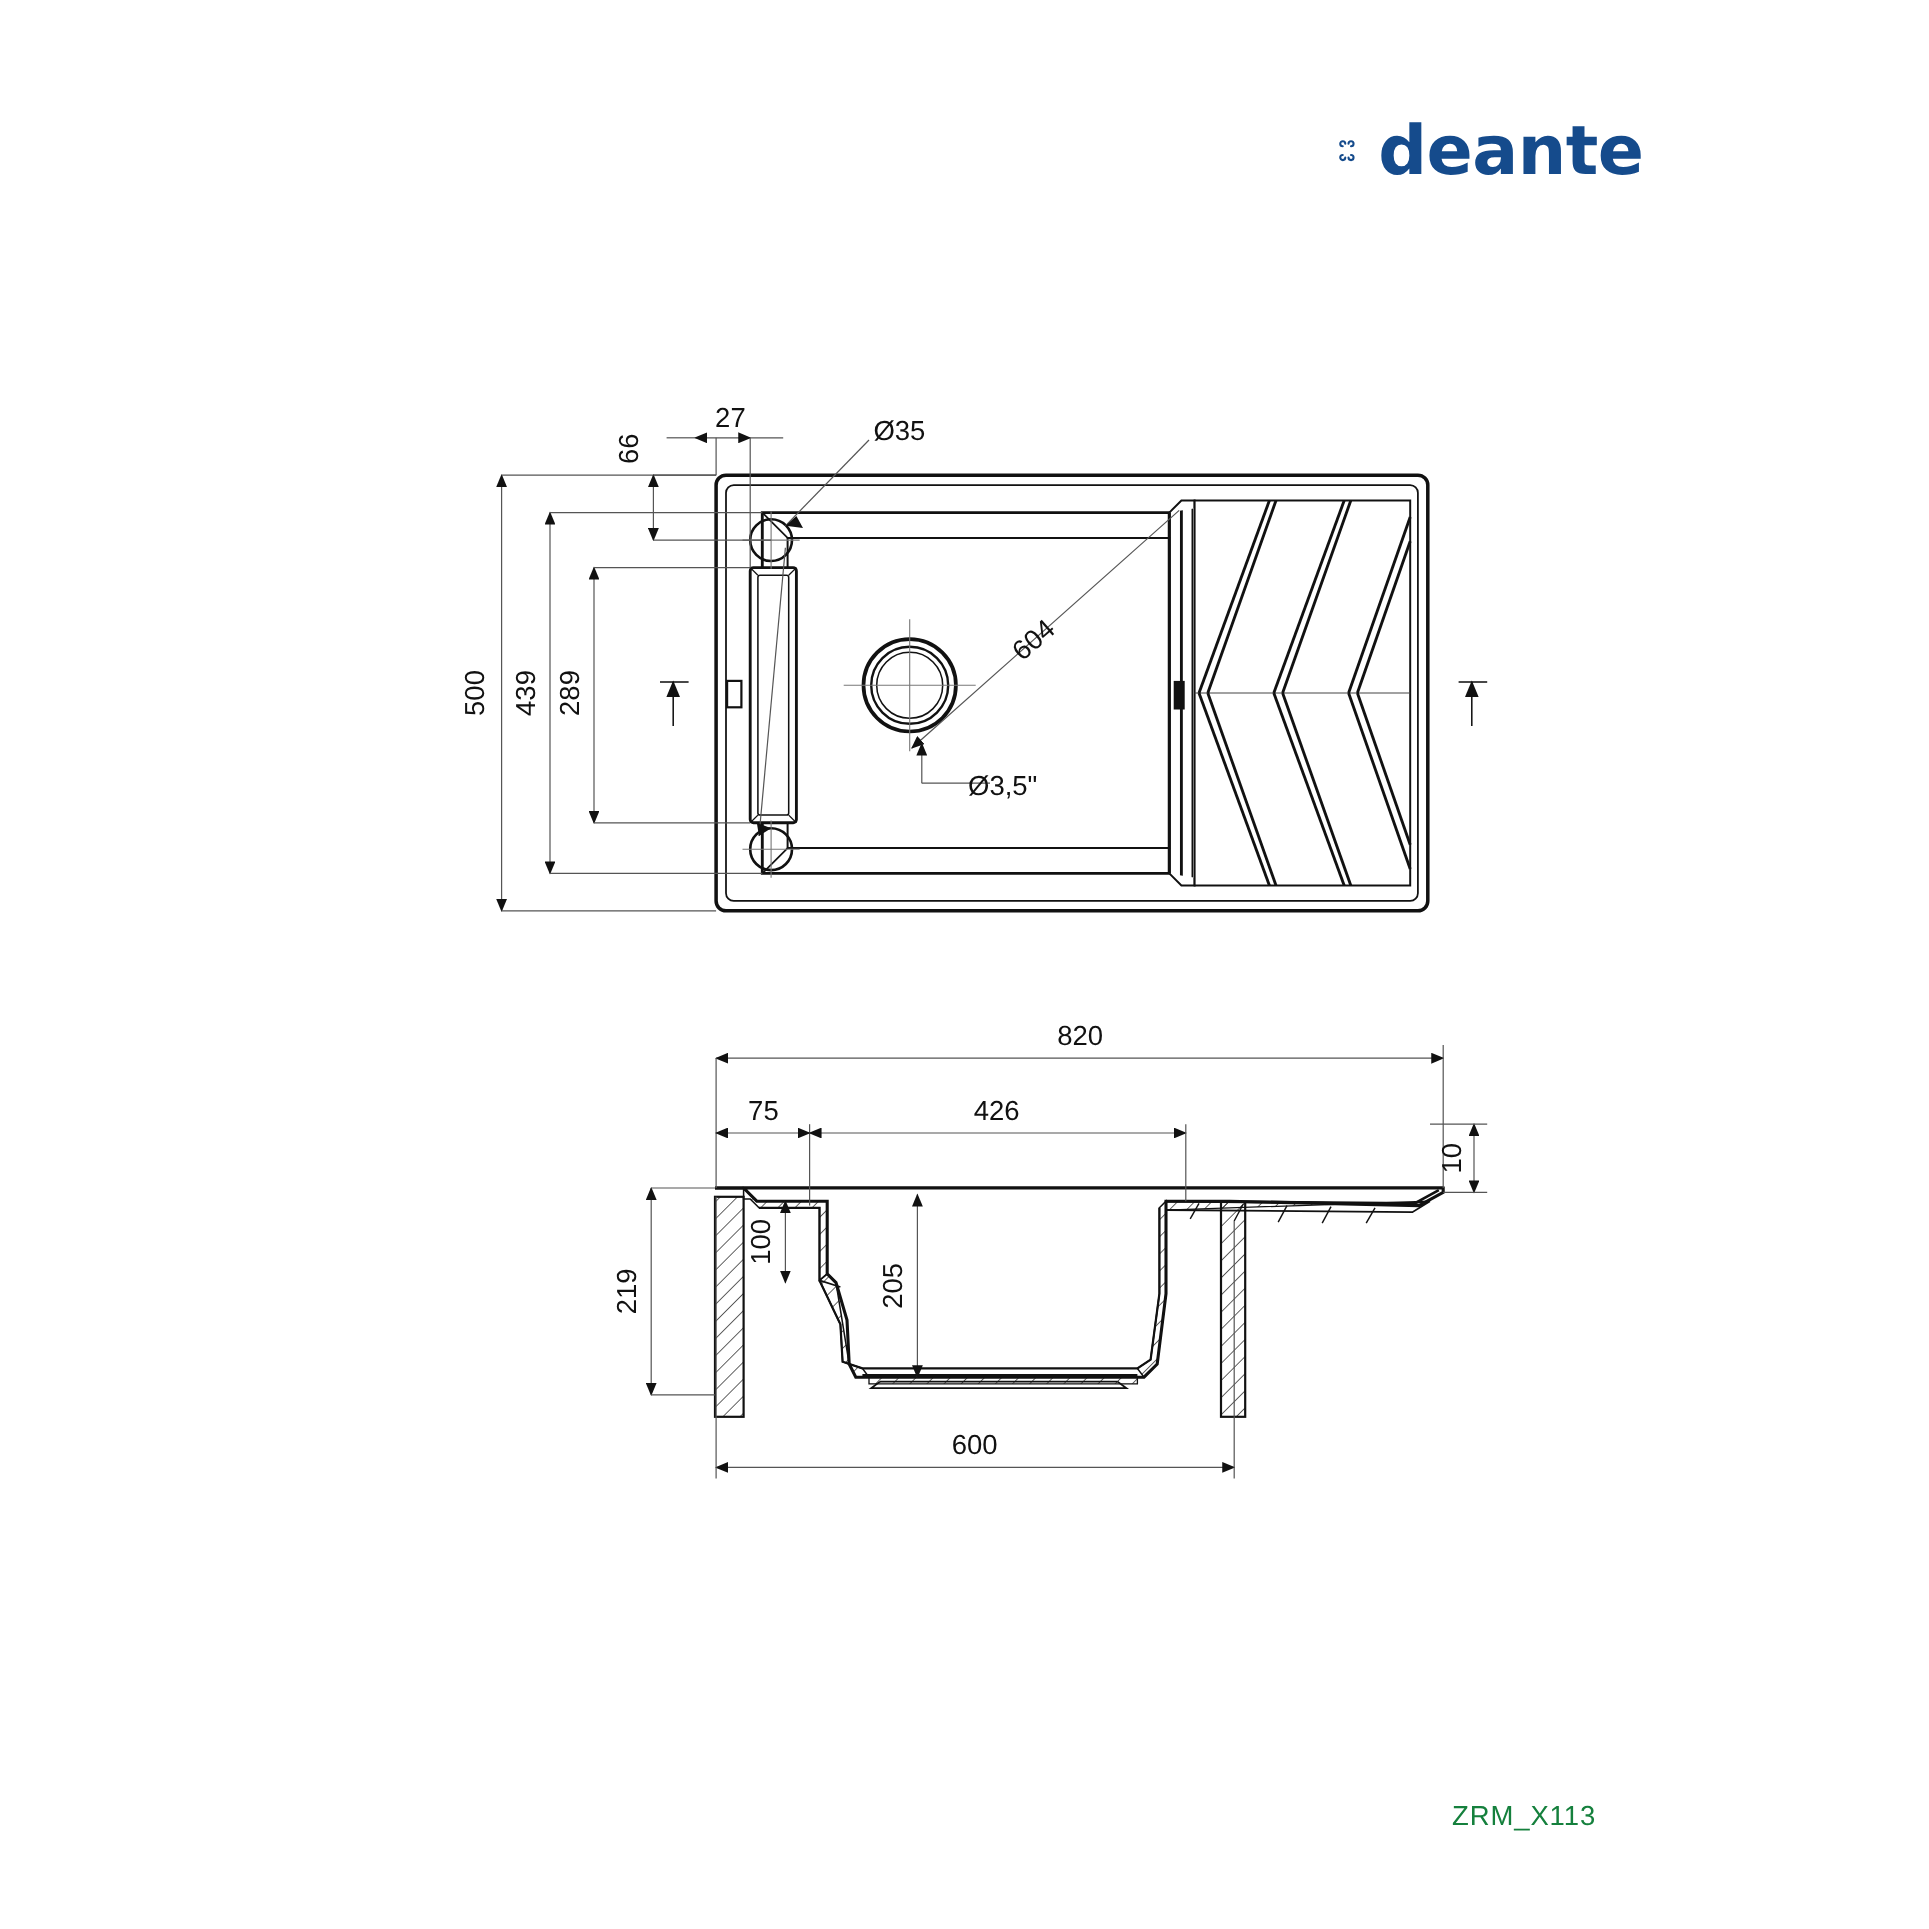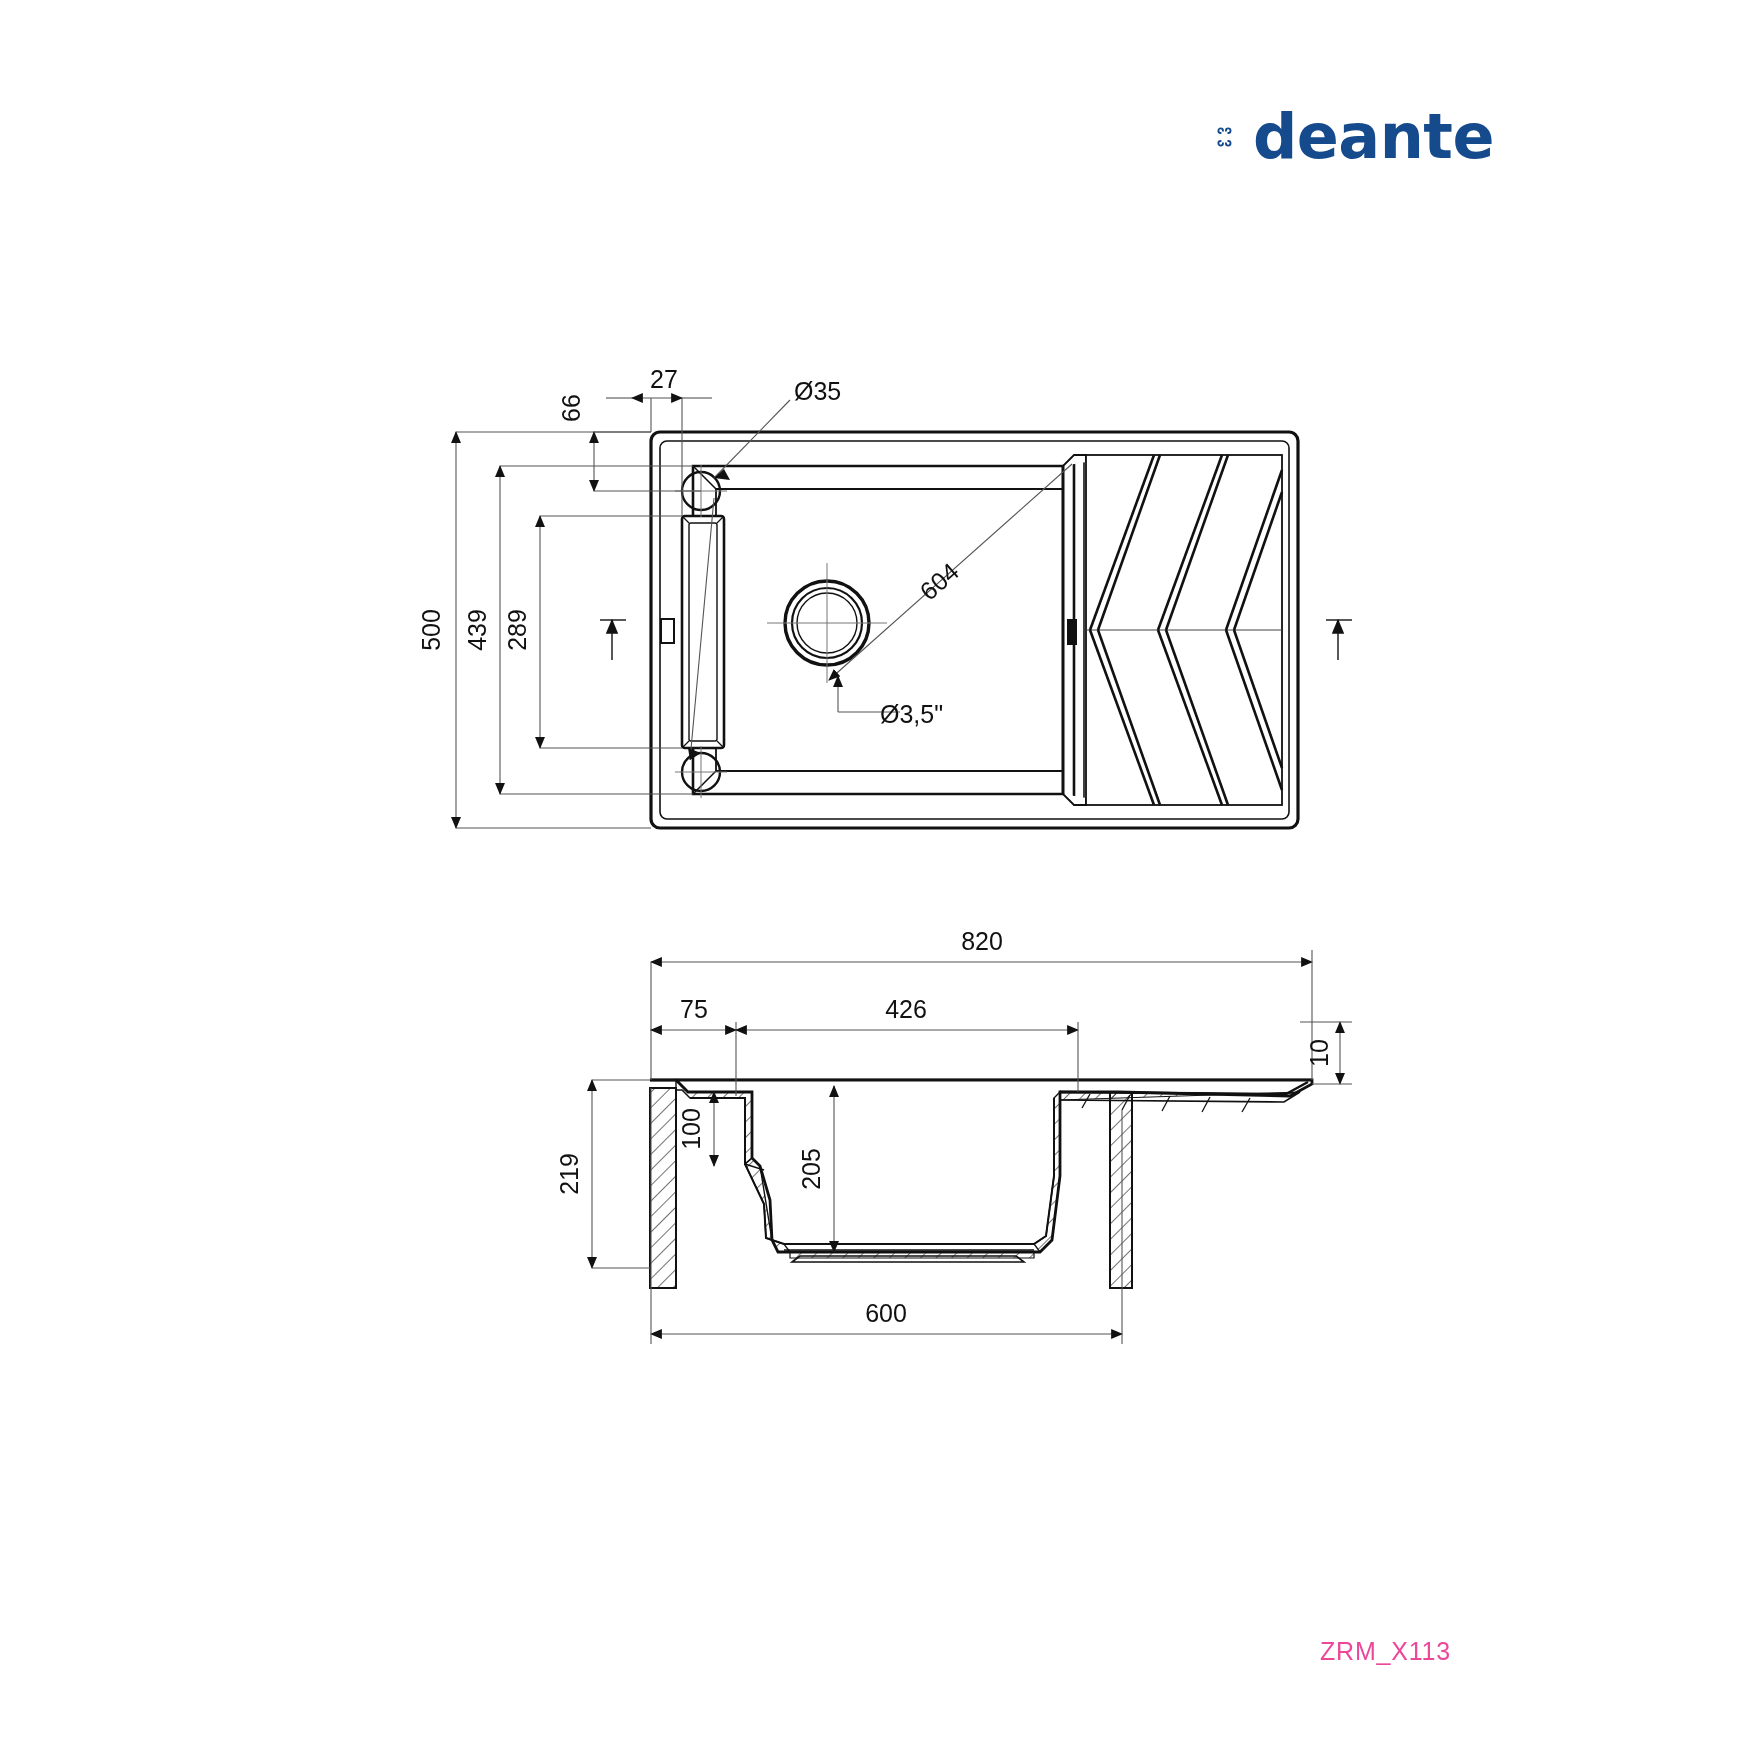--- a/index.html
+++ b/index.html
@@ -41,21 +41,21 @@
     letter-spacing: -0.5px;
     line-height: 1;
     user-select: none;
   }
   .code-label {
     position: absolute;
     left: 1320px;
     top: 1637px;
     font-family: "Liberation Sans", sans-serif;
     font-size: 25px;
-    color: #ec4899;
+    color: #15803d;
     letter-spacing: 0.8px;
     white-space: nowrap;
   }
   svg.draw {
     position: absolute;
     left: 0; top: 0;
     width: 1754px;
     height: 1754px;
     overflow: visible;
   }

